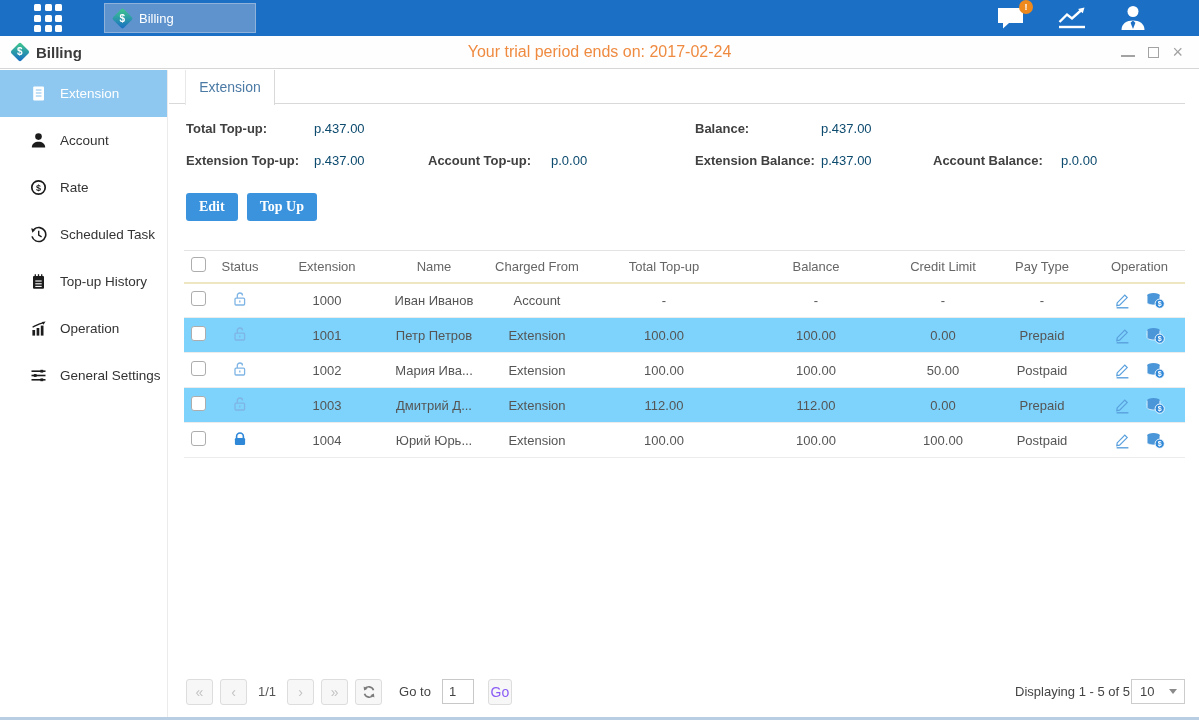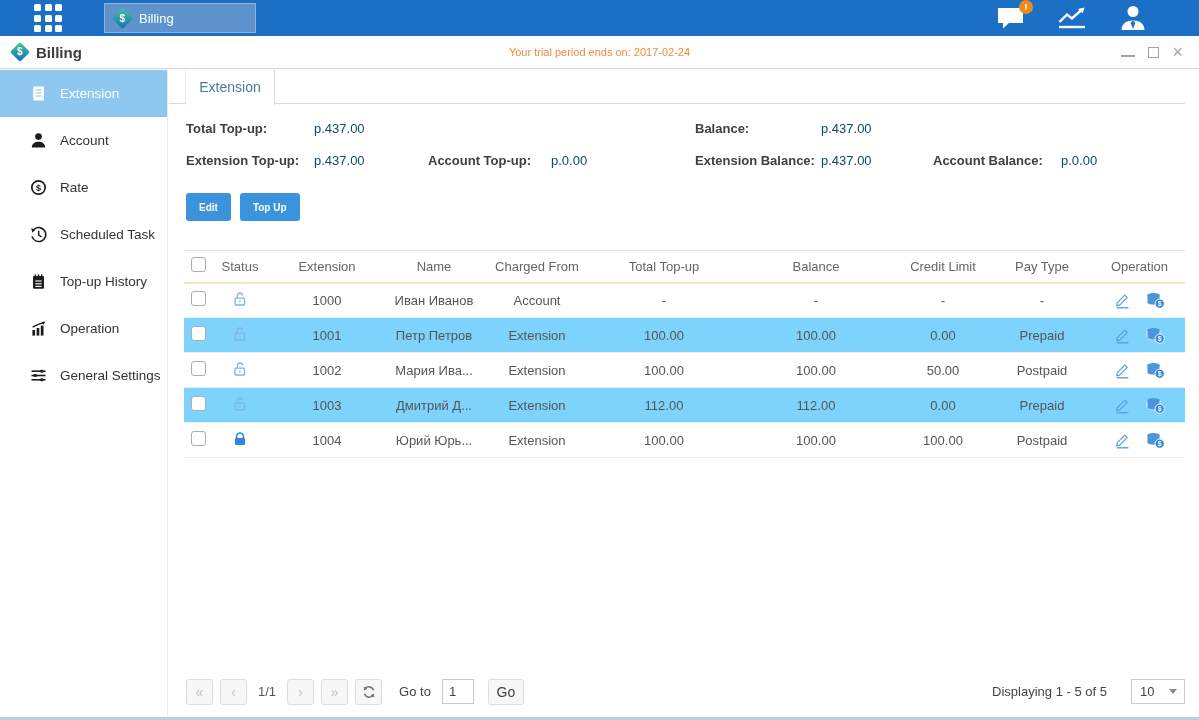--- a/index.html
+++ b/index.html
@@ -21,21 +21,21 @@
   .top-icons { margin-left:auto; margin-right:52px; display:flex; align-items:center; gap:32px; }
   .top-icon { position:relative; cursor:pointer; display:flex; }
   .badge { position:absolute; top:-6px; right:-8px; width:14px; height:14px; background:#ee8a1d;
            border-radius:50%; color:#fff; font-size:9px; font-weight:bold; text-align:center; line-height:14px; }
 
   
   .titlebar { height:33px; background:#fefefe; border-bottom:1px solid #d6d6d6; display:flex; align-items:center; position:relative; }
   .titlebar .tleft { display:flex; align-items:center; gap:9px; margin-left:13px; }
   .titlebar .diamond { width:14px; height:14px; }
   .title-text { font-size:15px; font-weight:bold; color:#3b3b3b; }
-  .trial { position:absolute; left:0; right:0; text-align:center; color:#ef8b41; font-size:11px; pointer-events:none; }
+  .trial { position:absolute; left:0; right:0; text-align:center; color:#ef8b41; font-size:16px; pointer-events:none; }
   .winctl { position:absolute; right:16px; display:flex; align-items:center; gap:13px; }
   .winctl > div { cursor:pointer; display:flex; align-items:center; justify-content:center; height:16px; }
   .ctl-min { width:14px; border-bottom:2px solid #a3a3a3; height:9px !important; }
   .ctl-max { width:11px; height:11px !important; border:1.5px solid #a3a3a3; }
   .ctl-close { color:#a3a3a3; font-size:18px; line-height:14px; }
 
   
   .sidebar { position:absolute; left:0; top:70px; bottom:3px; width:168px; background:#fff; border-right:1px solid #ebebeb; }
   .sb-item { height:47px; display:flex; align-items:center; padding-left:30px; gap:13px; cursor:pointer;
              color:#333; font-size:13.5px; --icon-bg:#fff; }
@@ -49,22 +49,22 @@
   .tab-active { margin-left:16px; width:90px; text-align:center; line-height:34px; height:35px; margin-bottom:-1px;
                 background:#fff; border-left:1px solid #e8e8e8; border-right:1px solid #d9d9d9;
                 color:#4b7aa5; font-size:14px; cursor:pointer; }
 
   .summary { margin:17px 0 0 17px; display:grid; font-size:13px;
              grid-template-columns:128px 114px 123px 144px 126px 112px 128px auto; grid-row-gap:17px; }
   .summary .lab { font-weight:bold; color:#404040; }
   .summary .val { color:#0c4a6e; }
 
   .actions { margin:25px 0 0 17px; display:flex; gap:9px; }
-  .btn-blue { background:#3b93de; color:#fff; font-size:10px; font-weight:bold; border:none; border-radius:3px;
-              height:28px; padding:0 13px; cursor:pointer; font-family:Liberation Sans, sans-serif; }
+  .btn-blue { background:#3b93de; color:#fff; font-size:14px; font-weight:bold; border:none; border-radius:3px;
+              height:28px; padding:0 13px; cursor:pointer; font-family:Liberation Serif, serif; }
 
   table.grid { margin:29px 14px 0 15px; width:1001px; border-collapse:collapse; font-size:13px; color:#555; table-layout:fixed; }
   table.grid th { height:32px; font-weight:normal; color:#666; border-top:1px solid #e3e3e3;
                   border-bottom:2px solid #efe7c2; text-align:center; }
   table.grid td { height:35px; border-bottom:1px solid #ececec; text-align:center; overflow:hidden;
                   white-space:nowrap; text-overflow:ellipsis; }
   tr.striped { background:#7dd3fc; }
   .cbx { width:15px; height:15px; border:1.5px solid #adadad; border-radius:3px; background:#fff; display:inline-block; cursor:pointer; }
   .lock { display:inline-flex; cursor:pointer; color:#7fb5e5; }
   .lock svg.closed-lock { display:none; }
@@ -76,22 +76,22 @@
   
   .footer { position:absolute; left:0; right:0; bottom:3px; height:45px; display:flex; align-items:center;
             padding:0 14px 0 17px; background:#fff; font-size:13px; color:#444; }
   .pager { display:flex; align-items:center; gap:7px; }
   .pgbtn { width:27px; height:26px; background:#f7f7f7; border:1px solid #ddd; border-radius:3px; color:#c3c3c3;
            font-size:14px; display:flex; align-items:center; justify-content:center; cursor:pointer; }
   .pginfo { color:#555; padding:0 4px; }
   .goto-label { margin-left:10px; }
   .goto-input { width:32px; height:25px; border:1px solid #c8c8c8; font-size:13px; color:#444;
                 padding-left:6px; margin-left:4px; font-family:inherit; }
-  .go-btn { margin-left:7px; color:#404040; width:36px; }
-  .fright { margin-left:auto; display:flex; align-items:center; gap:24px; }
+  .go-btn { margin-left:7px; color:#8b5cf6; width:24px; }
+  .fright { margin-left:auto; display:flex; align-items:center; gap:1px; }
   .pagesize { width:54px; height:25px; border:1px solid #ccc; display:flex; align-items:center;
               padding:0 7px 0 8px; cursor:pointer; color:#444; background:#fff; }
   .caret { margin-left:auto; width:0; height:0; border-left:4.5px solid transparent; border-right:4.5px solid transparent;
            border-top:5px solid #8a8a8a; }
 </style>
 </head>
 <body>
 
 <div class="window">
 

